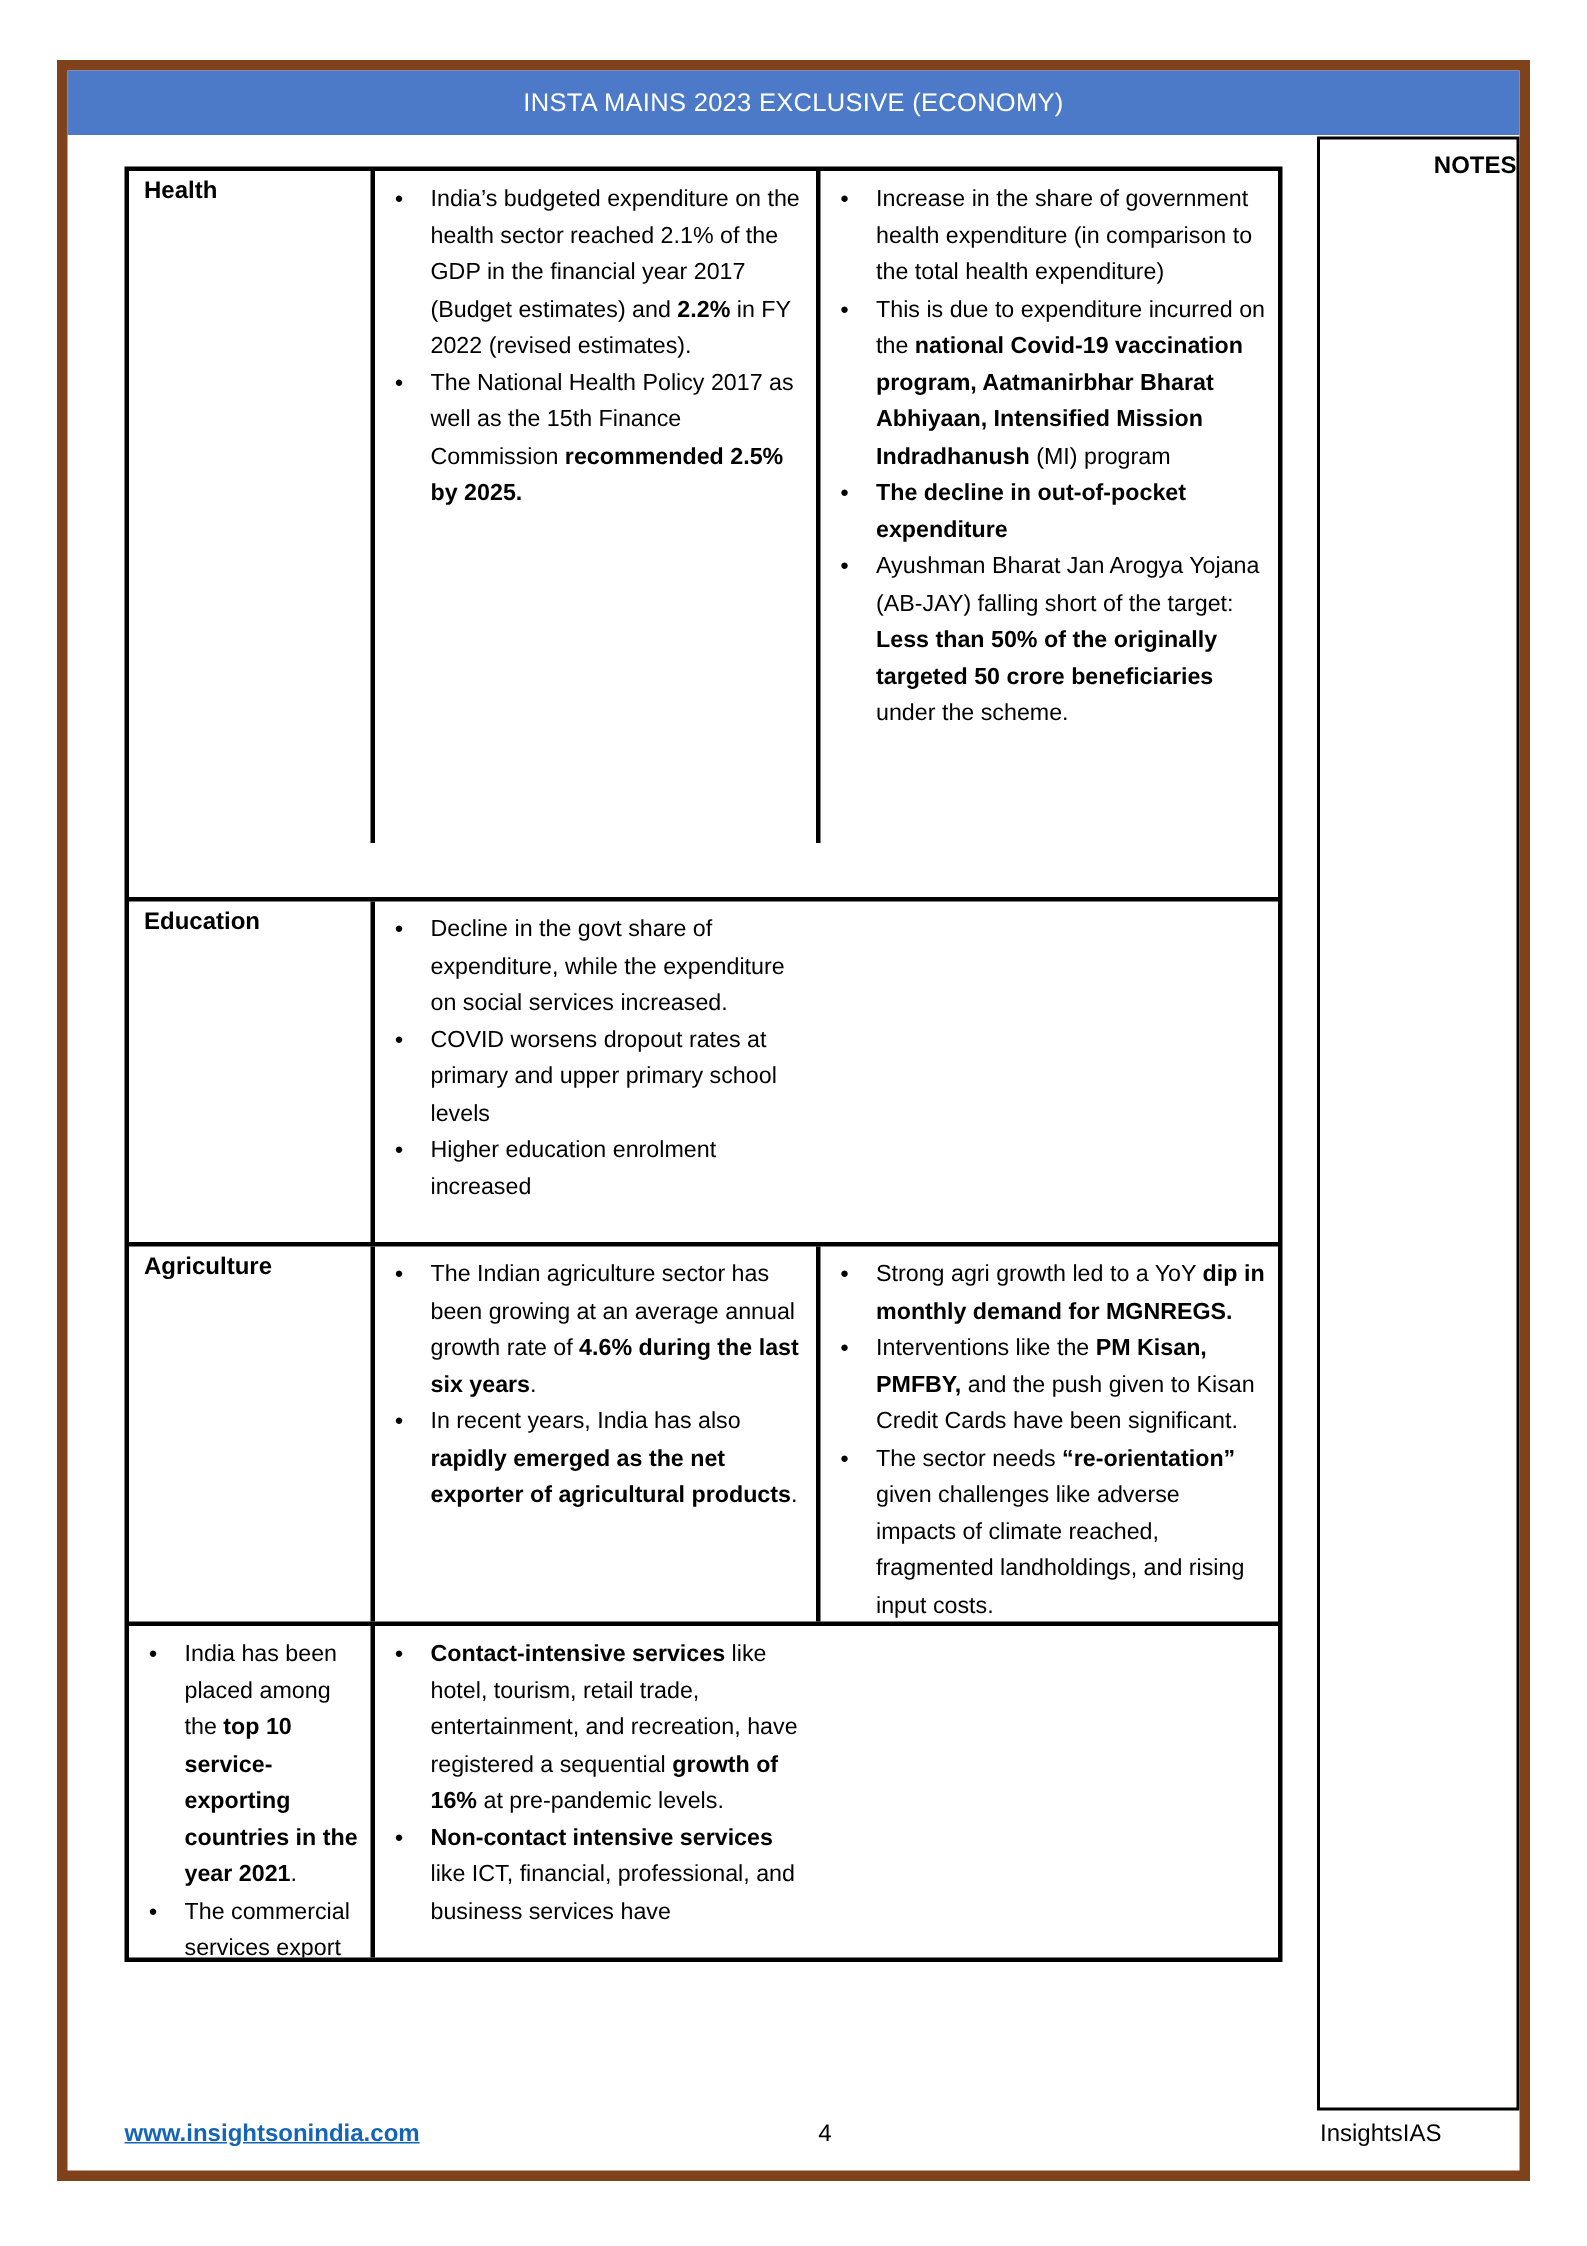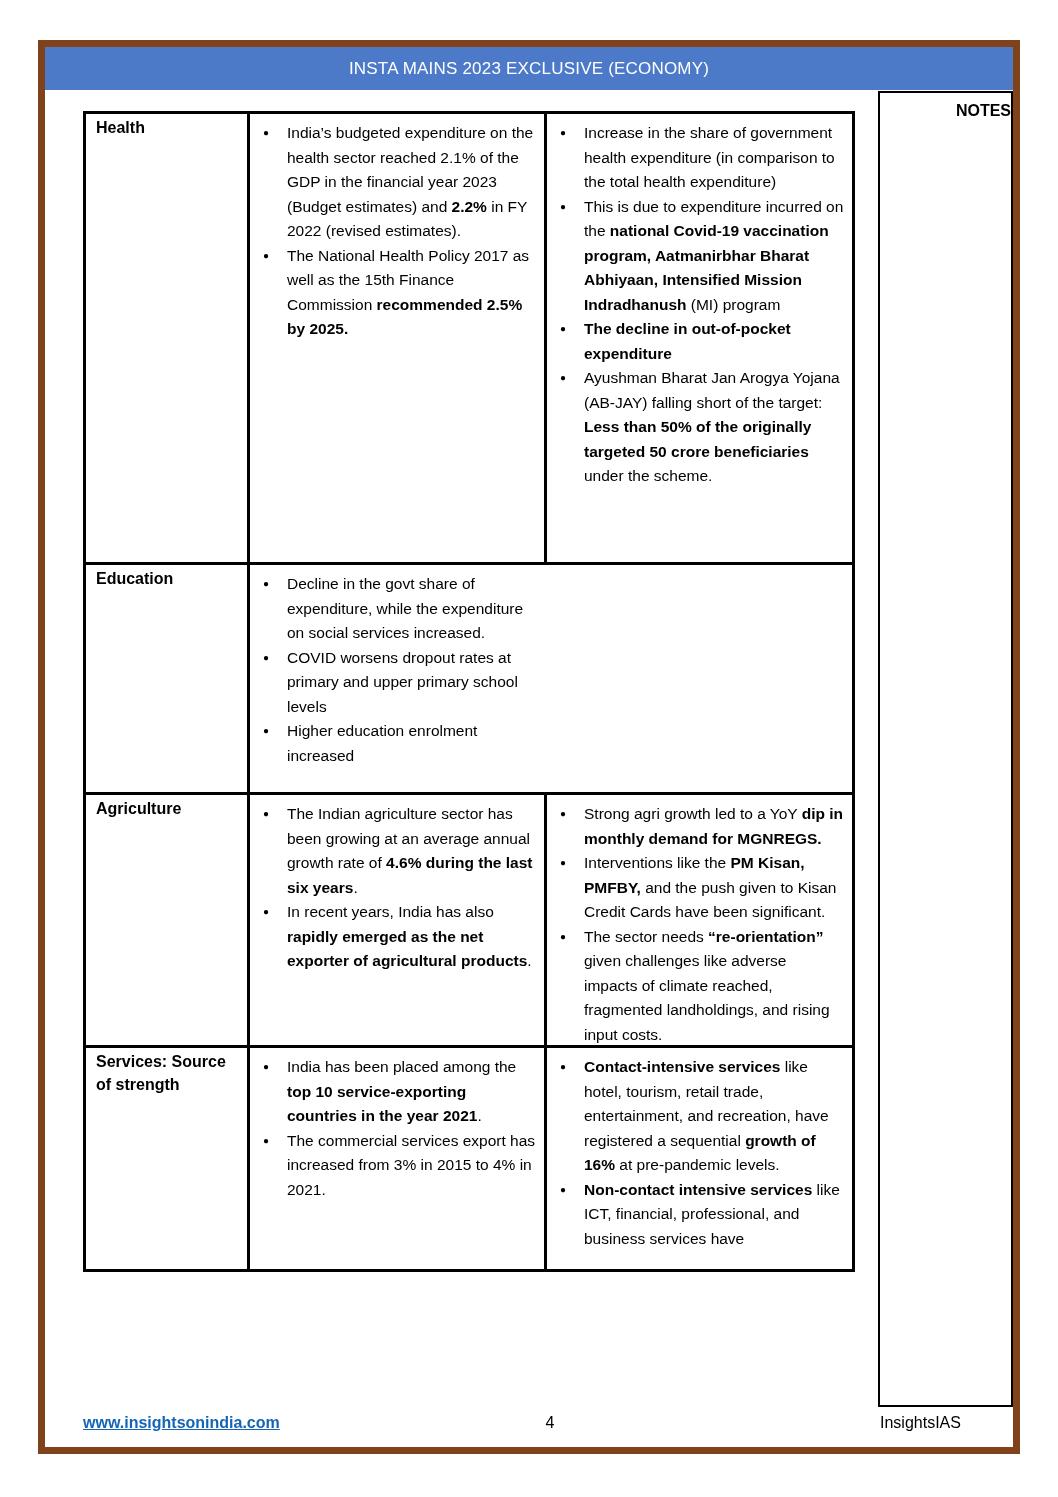--- a/index.html
+++ b/index.html
@@ -34,21 +34,21 @@
   .notes-box .notes-label {
     text-align: right; font-weight: bold; font-size: 16px; margin-top: 9px;
   }
   .content-table {
     position: absolute; left: 38px; top: 64px;
     width: 772px;
     border: 3px solid #000;
   }
   .trow { display: grid; grid-template-columns: 161px 297px 1fr; }
   .trow-0 { height: 448px; }
-  .trow-1 { height: 230px; }
+  .trow-1 { height: 230px; margin-top: 36px; }
   .trow-2 { height: 253px; }
   .trow-3 { height: 224px; }
   .trow + .trow { border-top: 3px solid #000; }
   .cell { overflow: hidden; }
   .cell + .cell { border-left: 3px solid #000; }
   .label-cell {
     padding: 2px 10px; font-weight: bold; font-size: 16px; line-height: 23px;
   }
   .content-cell { padding: 7px 8px 4px 6px; font-size: 15.5px; }
   .bullet-item { display: grid; grid-template-columns: 31px 1fr; }
@@ -82,21 +82,21 @@
   <div class="notes-box">
     <div class="notes-label">NOTES</div>
   </div>
 
   <div class="content-table" id="content-table">
       <div class="trow trow-0">
         <div class="cell label-cell">Health</div>
         <div class="cell content-cell">
           <div class="bullet-item">
             <span class="bullet-glyph">●</span>
-            <span class="bullet-text"><span>India’s budgeted expenditure on the health sector reached 2.1% of the GDP in the financial year 2023 (Budget estimates) and </span><span class="b">2.2%</span><span> in FY 2022 (revised estimates).</span></span>
+            <span class="bullet-text"><span>India’s budgeted expenditure on the health sector reached 2.1% of the GDP in the financial year 2017 (Budget estimates) and </span><span class="b">2.2%</span><span> in FY 2022 (revised estimates).</span></span>
           </div>
           <div class="bullet-item">
             <span class="bullet-glyph">●</span>
             <span class="bullet-text"><span>The National Health Policy 2017 as well as the 15th Finance Commission </span><span class="b">recommended 2.5% by 2025.</span></span>
           </div>
         </div>
         <div class="cell content-cell">
           <div class="bullet-item">
             <span class="bullet-glyph">●</span>
             <span class="bullet-text"><span>Increase in the share of government health expenditure (in comparison to the total health expenditure)</span></span>
@@ -153,21 +153,20 @@
             <span class="bullet-glyph">●</span>
             <span class="bullet-text"><span>Interventions like the </span><span class="b">PM Kisan, PMFBY,</span><span> and the push given to Kisan Credit Cards have been significant.</span></span>
           </div>
           <div class="bullet-item">
             <span class="bullet-glyph">●</span>
             <span class="bullet-text"><span>The sector needs </span><span class="b">“re-orientation”</span><span> given challenges like adverse impacts of climate reached, fragmented landholdings, and rising input costs.</span></span>
           </div>
         </div>
       </div>
       <div class="trow trow-3">
-        <div class="cell label-cell">Services: Source of strength</div>
         <div class="cell content-cell">
           <div class="bullet-item">
             <span class="bullet-glyph">●</span>
             <span class="bullet-text"><span>India has been placed among the </span><span class="b">top 10 service-exporting countries in the year 2021</span><span>.</span></span>
           </div>
           <div class="bullet-item">
             <span class="bullet-glyph">●</span>
             <span class="bullet-text"><span>The commercial services export has increased from 3% in 2015 to 4% in 2021.</span></span>
           </div>
         </div>

